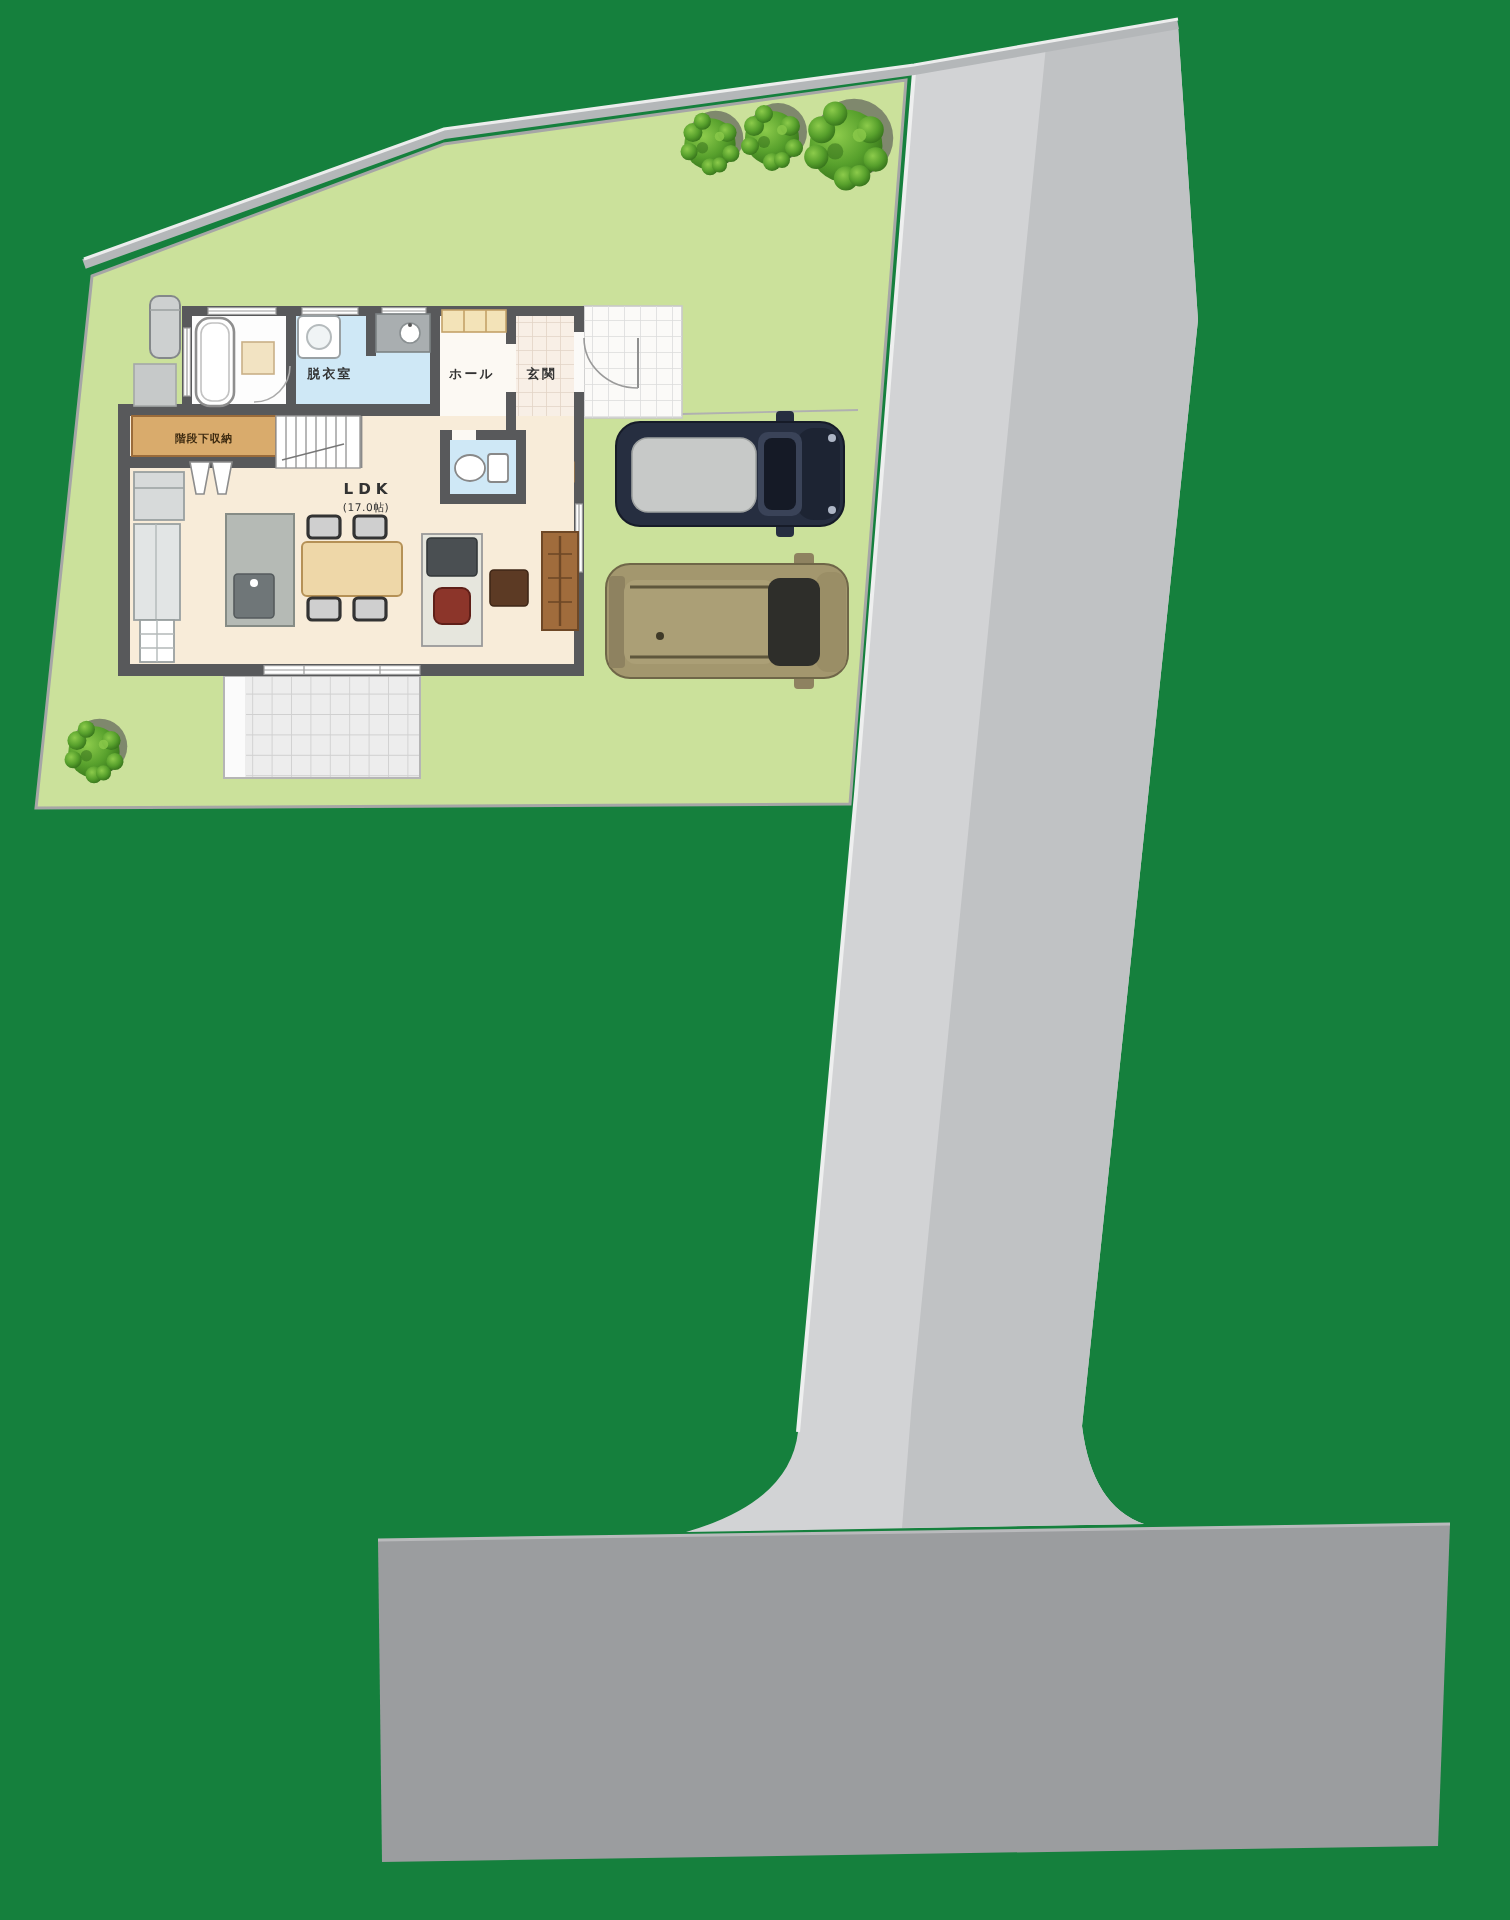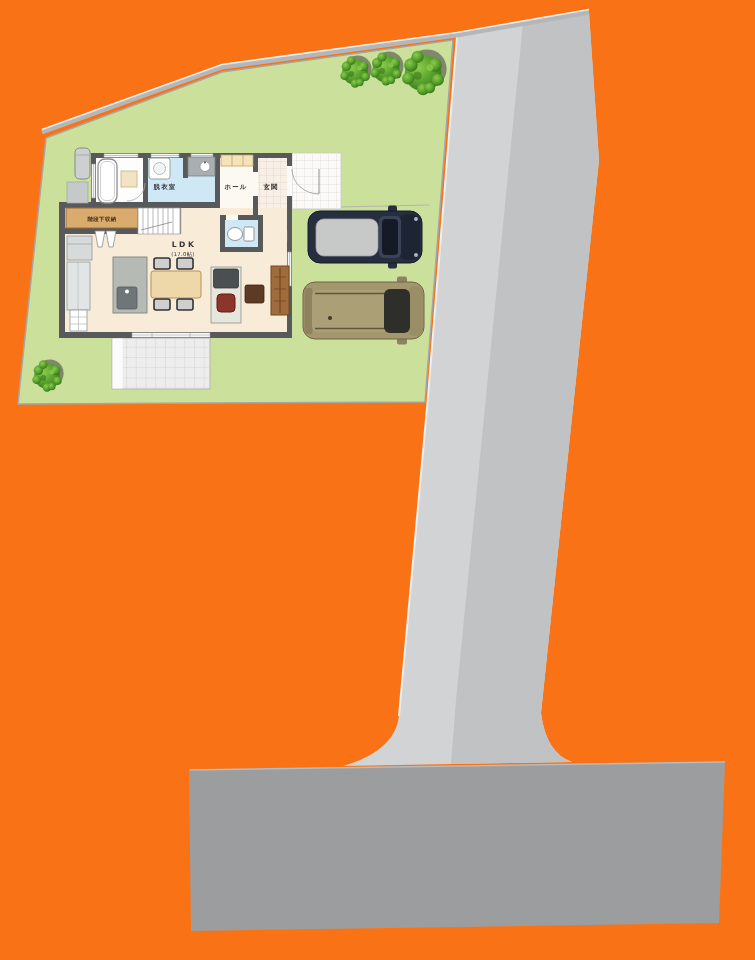--- a/index.html
+++ b/index.html
@@ -1,16 +1,16 @@
 <!DOCTYPE html>
 <html><head>
 <meta charset="utf-8">
 <style>
   html,body{margin:0;padding:0;background:#ffffff;}
-  .stage{position:relative;width:755px;height:960px;background:#f97316;overflow:hidden;
+  .stage{position:relative;width:755px;height:960px;background:#15803d;overflow:hidden;
          font-family:"DejaVu Sans",sans-serif;}
   svg{display:block}
   text{font-family:"DejaVu Sans","Liberation Sans",sans-serif;fill:#333;}
   .rl{font-size:6.4px;font-weight:bold;letter-spacing:1.2px;}
   .rl-small{font-size:5.4px;font-weight:bold;letter-spacing:0.4px;fill:#3d2a10;}
   .rl-ldk{font-size:7.6px;font-weight:bold;letter-spacing:2.5px;}
   .rl-area{font-size:5.3px;letter-spacing:0.3px;}
   .tread{stroke:#9a9a9a;stroke-width:0.7;}
 </style>
 </head>

